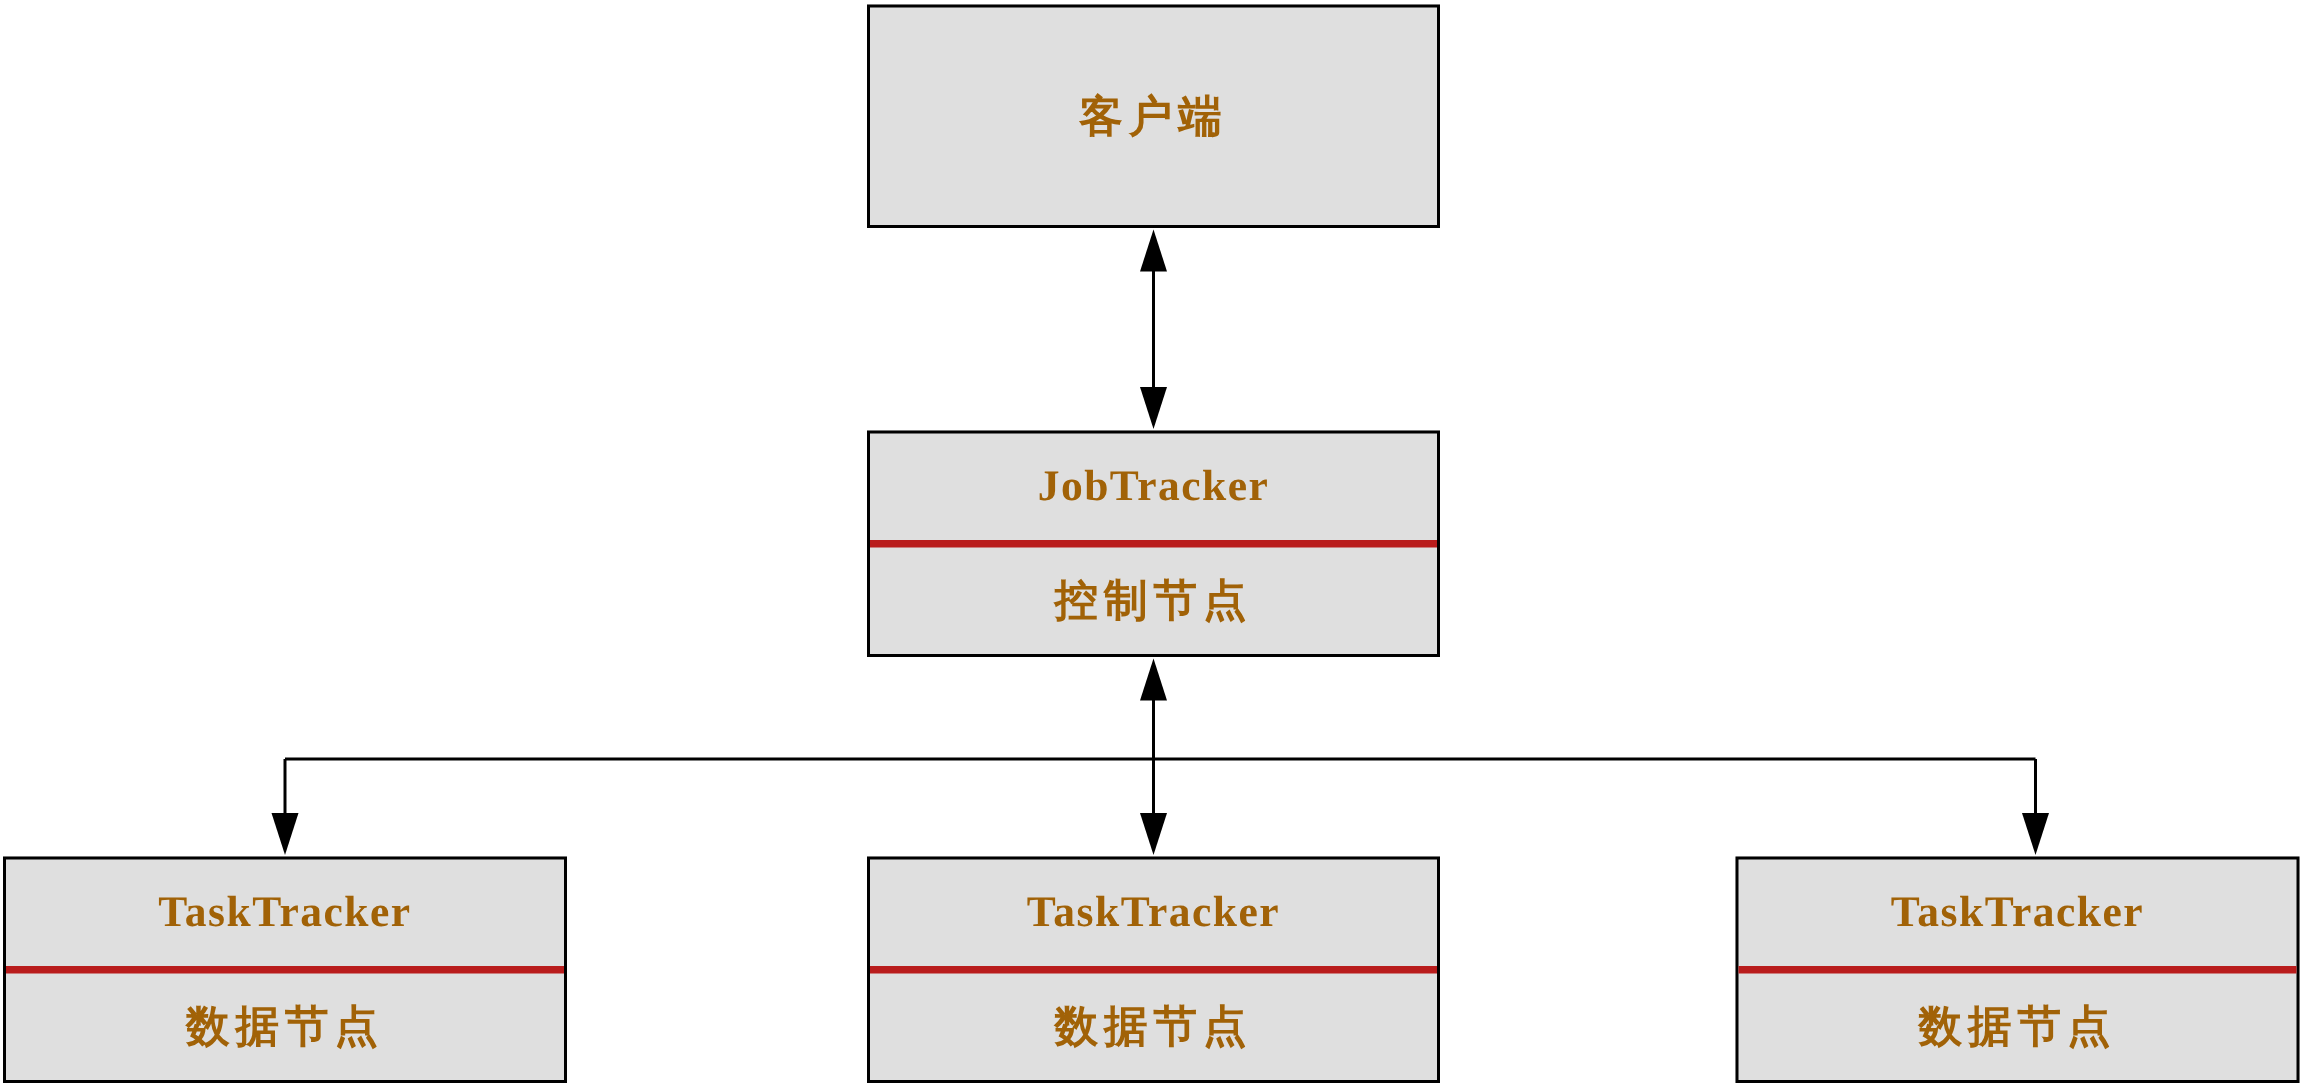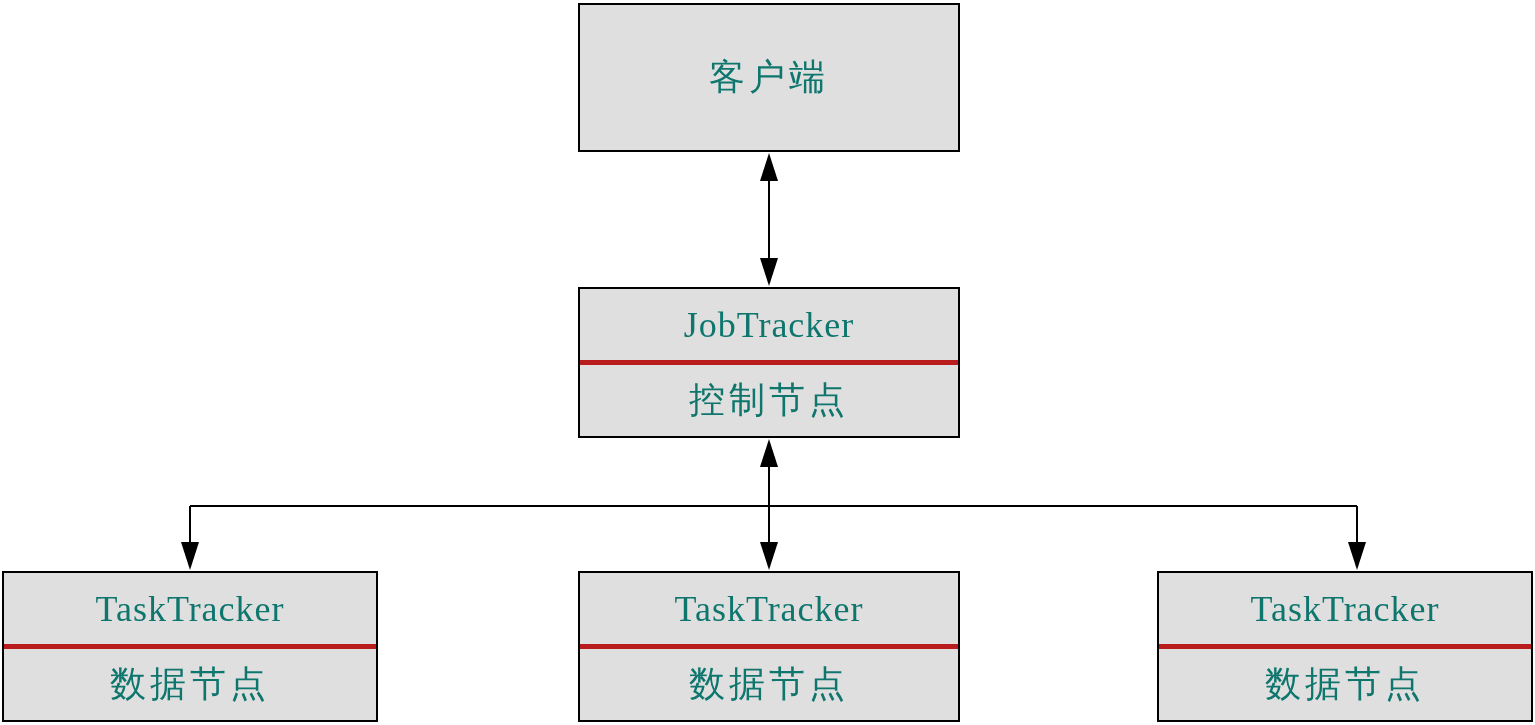--- a/index.html
+++ b/index.html
@@ -27,24 +27,25 @@
     border: 2px solid #000000;
     display: flex;
     flex-direction: column;
   }
 
   .row {
     flex: 1 1 0;
     display: flex;
     align-items: center;
     justify-content: center;
-    font-size: 36px;
-    color: #0f766e;
+    font-size: 29px;
+    color: #a16207;
     letter-spacing: 2px;
     white-space: nowrap;
+    font-weight: bold;
   }
 
   .row + .row { border-top: 5px solid #b91c1c; }
 
   .row.latin { letter-spacing: 1px; }
   .row.cjk   { letter-spacing: 4px; }
 
   
   .client      { left: 578px;  top: 3px;   width: 382px; height: 149px; }
   .jobtracker  { left: 578px;  top: 287px; width: 382px; height: 151px; }

